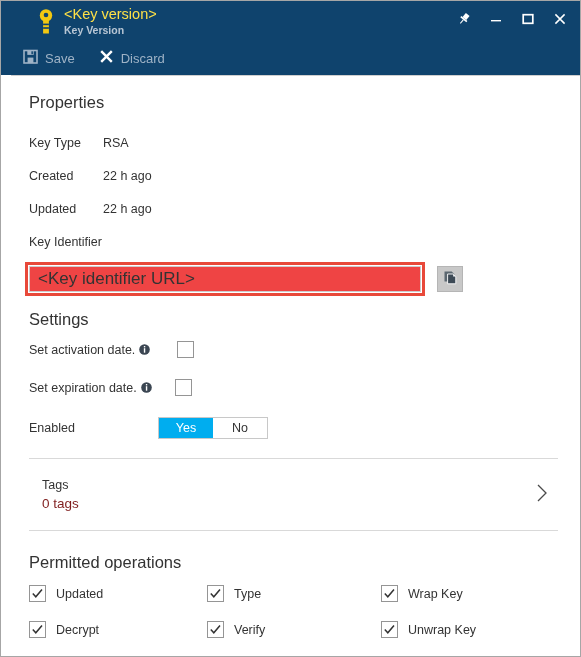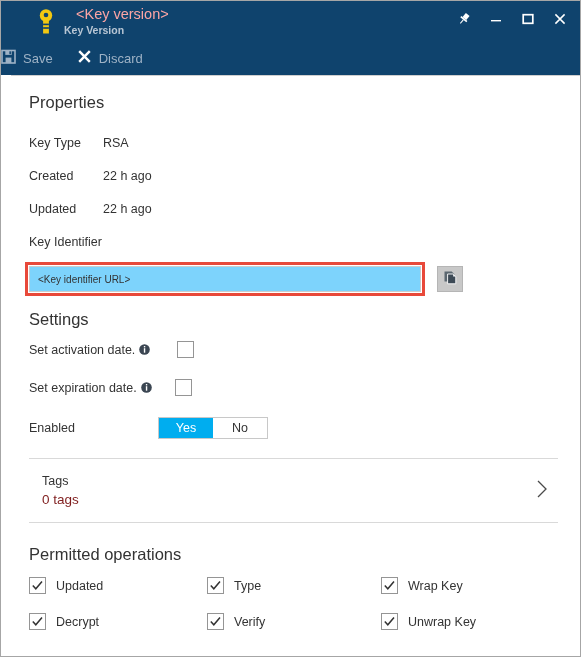--- a/index.html
+++ b/index.html
@@ -36,25 +36,24 @@
     top: 6px;
     width: 30px;
     height: 30px;
   }
   .title-block {
     position: absolute;
     left: 63px;
     top: 5px;
   }
   .title-main {
-    color: #fca5a5;
+    color: #fde047;
     font-size: 14.5px;
     line-height: 17px;
     white-space: nowrap;
-    margin-left: 12px;
   }
   .title-sub {
     color: #b8c6d4;
     font-size: 10.5px;
     font-weight: bold;
     line-height: 14px;
     white-space: nowrap;
   }
   .win-buttons {
     position: absolute;
@@ -73,20 +72,21 @@
     cursor: pointer;
   }
 
   
   .toolbar {
     position: relative;
     height: 34px;
     background: #0f436d;
     display: flex;
     align-items: center;
+    padding-left: 22px;
     box-sizing: border-box;
   }
   .cmd {
     display: flex;
     align-items: center;
     margin-right: 24px;
     cursor: default;
   }
   .cmd-label {
     color: #9fb3c6;
@@ -133,27 +133,27 @@
   
   .kid-wrap {
     position: relative;
     display: flex;
     align-items: center;
   }
   .kid-field {
     flex: 0 0 auto;
     width: 392px;
     height: 26px;
-    background: #7dd3fc;
+    background: #ef4444;
     border: 1px solid #cccccc;
     box-sizing: border-box;
     display: flex;
     align-items: center;
     padding-left: 8px;
-    font-size: 10px;
+    font-size: 17px;
     color: #333333;
     white-space: nowrap;
     outline: 3px solid #e8493a;
     outline-offset: 1px;
   }
   .copy-btn {
     width: 26px;
     height: 26px;
     margin-left: 16px;
     background: #c8c8c8;
@@ -214,21 +214,21 @@
   }
   .toggle-opt.on {
     background: #00adef;
     color: #ffffff;
   }
 
   
   .tags-row {
     border-top: 1px solid #d9d9d9;
     border-bottom: 1px solid #d9d9d9;
-    height: 65px;
+    height: 73px;
     display: flex;
     align-items: center;
     justify-content: space-between;
     padding: 0 8px 0 13px;
     box-sizing: border-box;
     cursor: pointer;
   }
   .tags-title {
     font-size: 12.5px;
     color: #333333;

